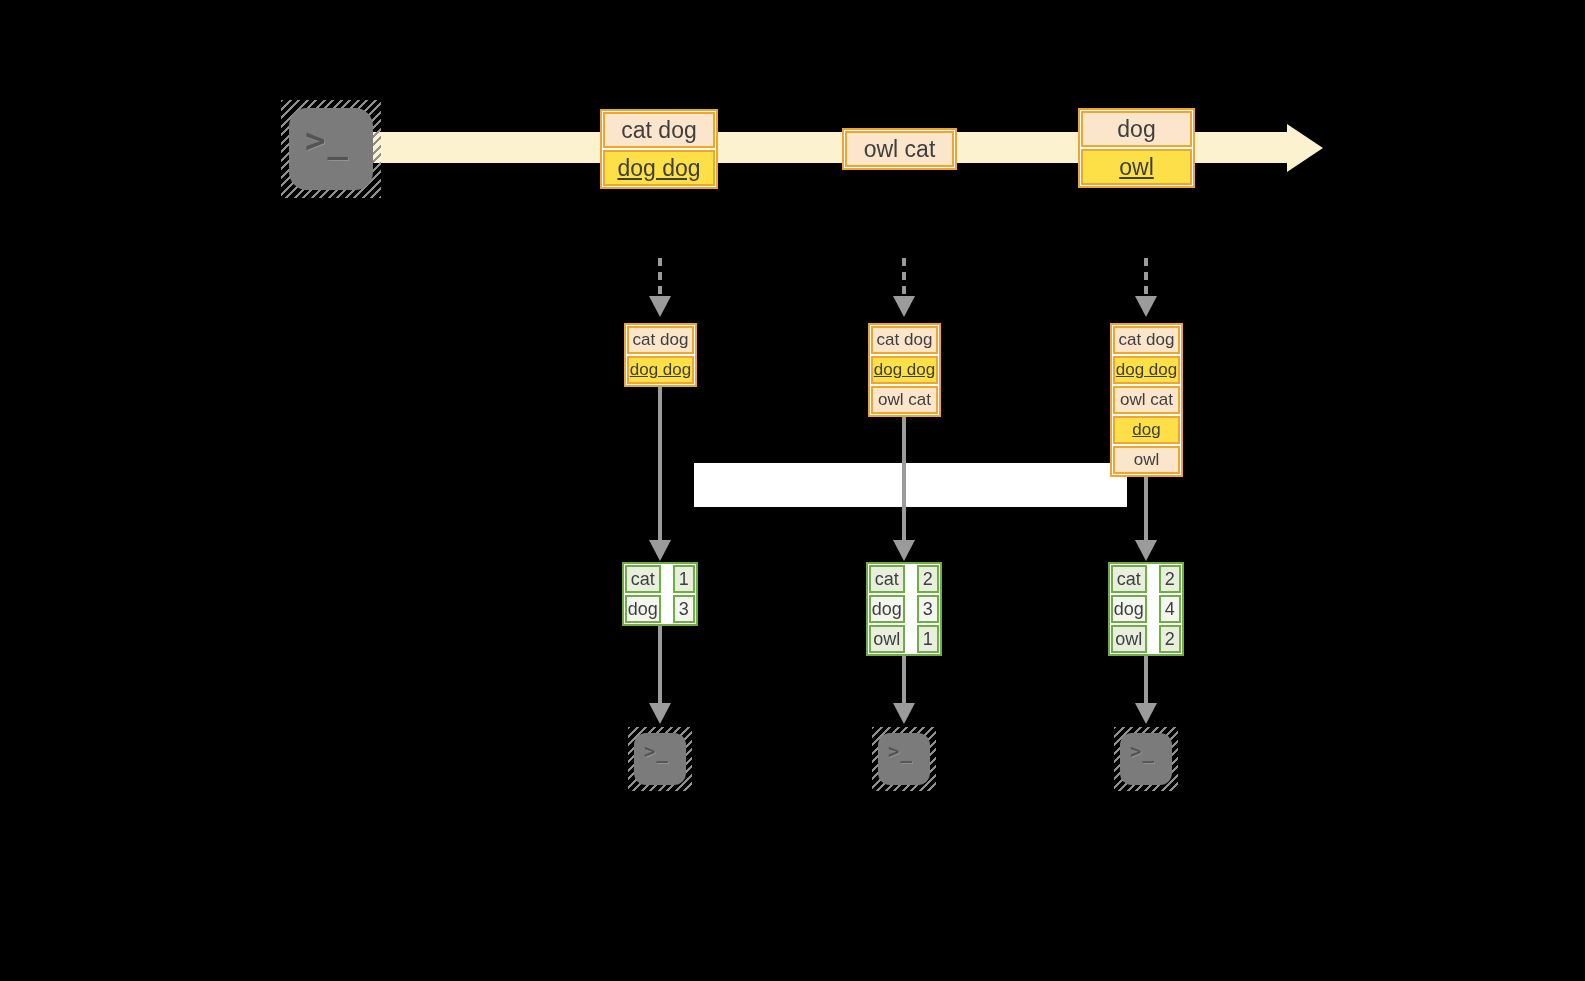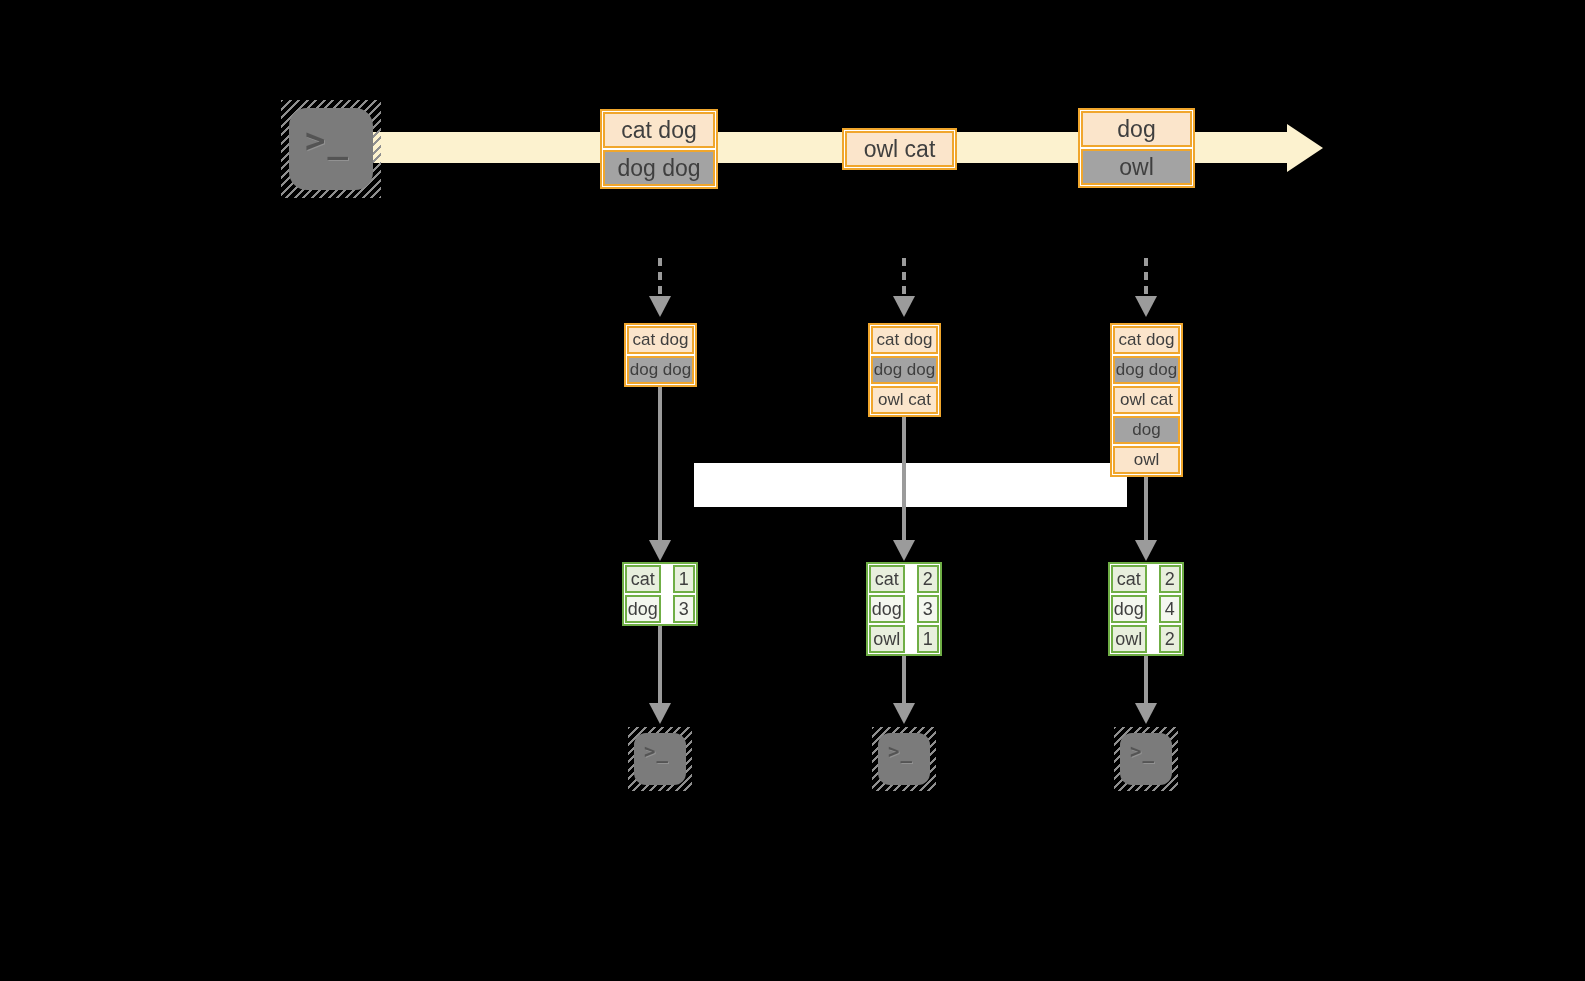--- a/index.html
+++ b/index.html
@@ -25,21 +25,21 @@
   .term-sm .term-glyph{left:10px;top:7px;font-size:19px;letter-spacing:1px;}
 
   
   .stack{position:absolute;box-sizing:border-box;background:#fff;border:2px solid #f0a62c;
          padding:1px;display:flex;flex-direction:column;gap:2px;}
   .cell{box-sizing:border-box;border:2px solid #f0a62c;display:flex;align-items:center;
         justify-content:center;}
   .stream-stack .cell{height:36px;font-size:23px;}
   .mini .cell{height:28px;font-size:17px;}
   .peach{background:#fbe5cb;}
-  .cream{background:#a3a3a3;}
+  .cream{background:#fde047;text-decoration:underline;}
 
   
   .dash-line{position:absolute;width:0;border-left:4px dashed #9b9b9b;}
   .solid-line{position:absolute;width:4px;background:#9b9b9b;}
   .arrow-head{position:absolute;width:0;height:0;
       border-left:11px solid transparent;border-right:11px solid transparent;
       border-top:21px solid #9b9b9b;}
 
   
   .banner-bg{position:absolute;left:694px;top:463px;width:433px;height:44px;background:#ffffff;}

